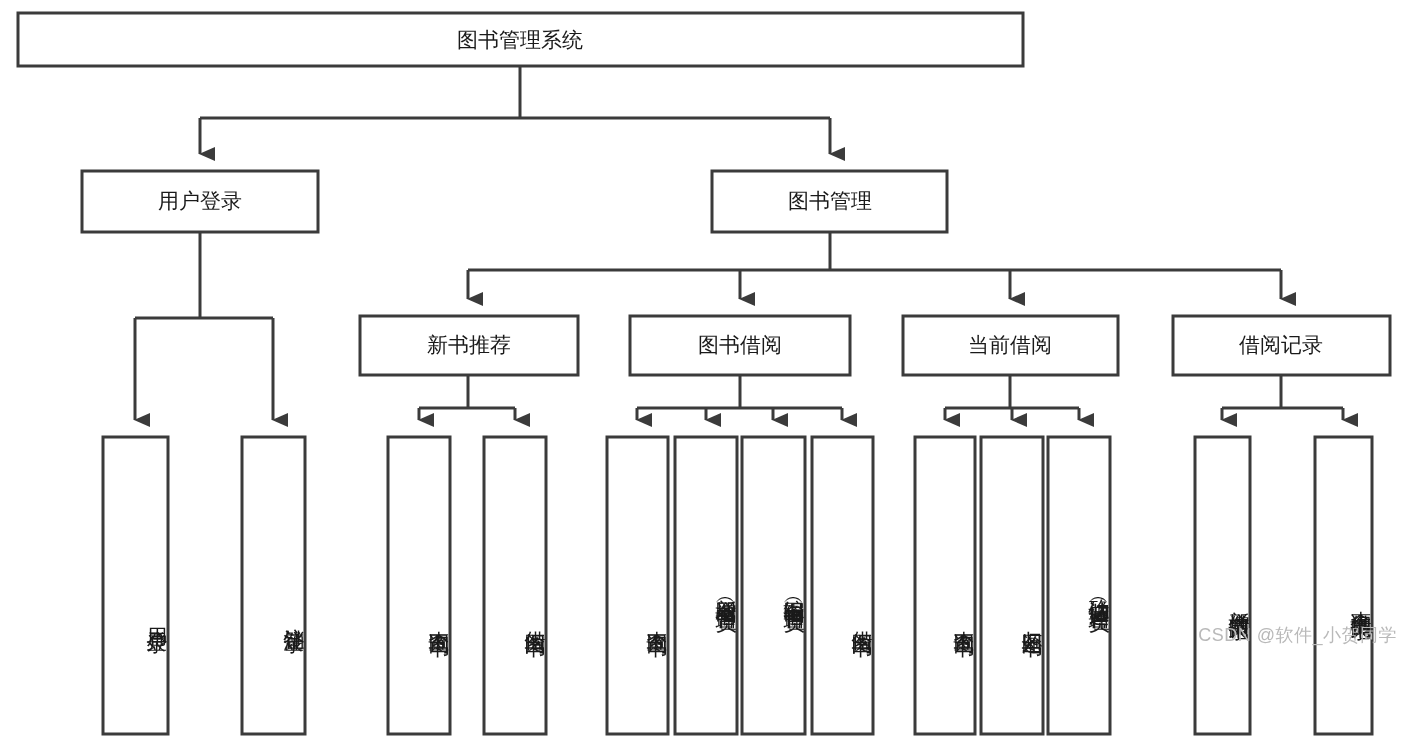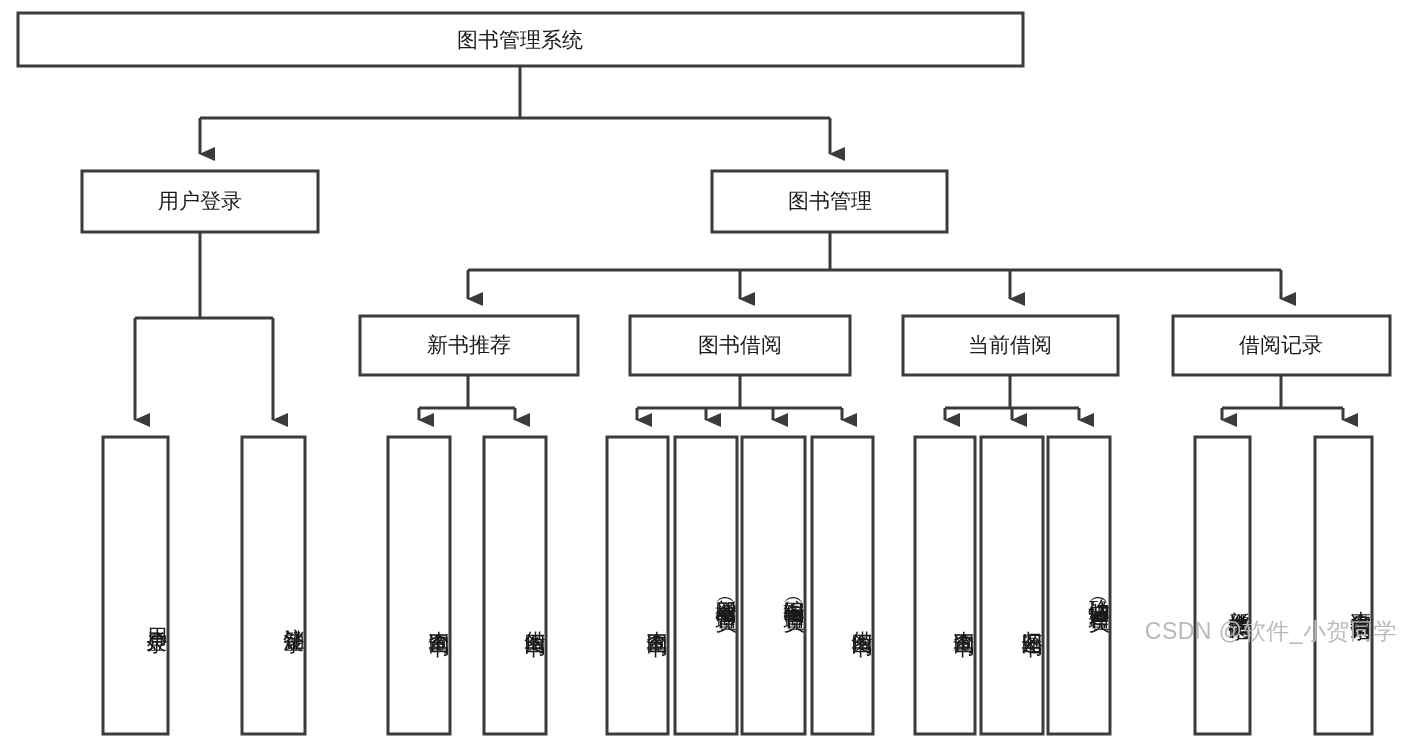--- a/index.html
+++ b/index.html
@@ -63,21 +63,21 @@
     display: flex;
     align-items: flex-start;
     justify-content: center;
     pointer-events: none;
   }
   .watermark {
     position: absolute;
     right: 8px;
     bottom: 6px;
     font-family: "Liberation Sans", "DejaVu Sans", sans-serif;
-    font-size: 23px;
+    font-size: 18px;
     color: #b9b9b9;
     letter-spacing: 0.5px;
     white-space: nowrap;
   }
 </style>
 </head>
 <body>
 
 <div id="diagram-root">
 

